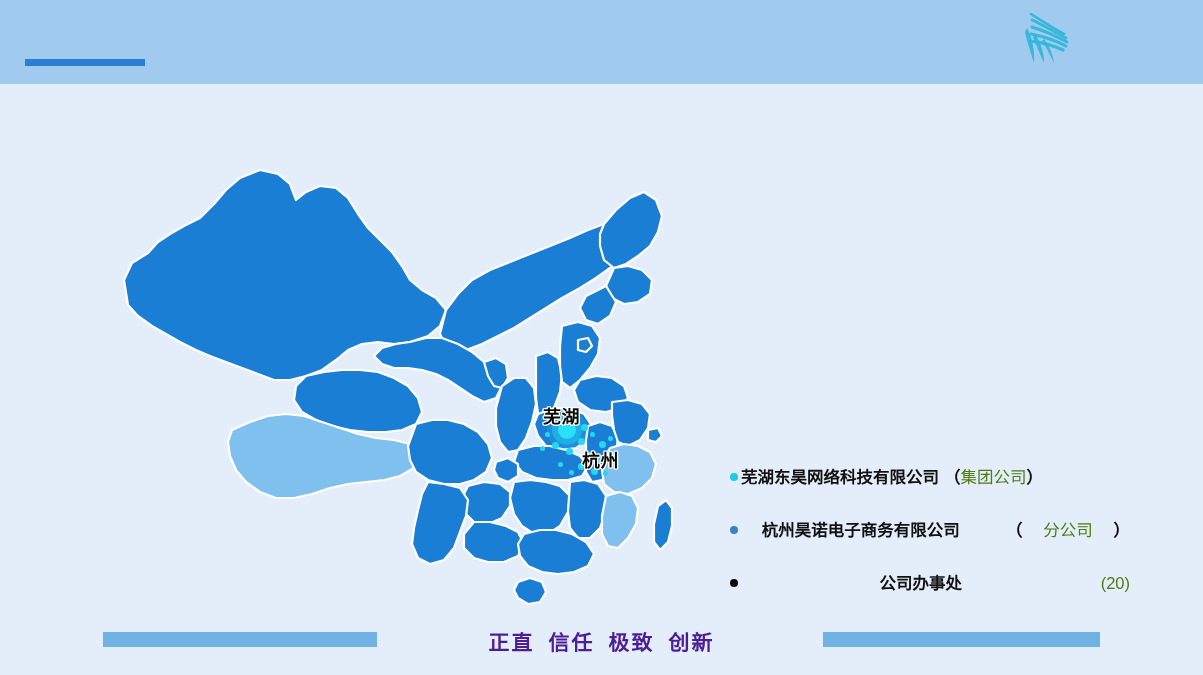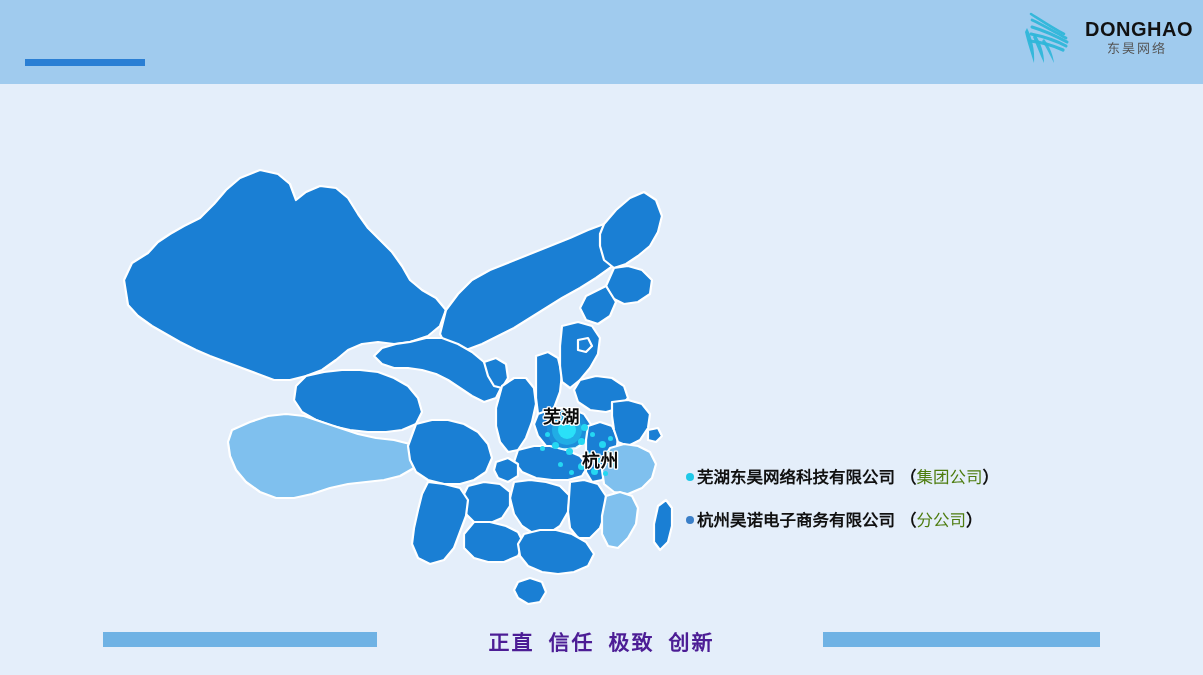--- a/index.html
+++ b/index.html
@@ -132,35 +132,35 @@
     box-shadow:
       0 0 0 6px rgba(42,224,248,0.38),
       0 0 0 11px rgba(42,224,248,0.16);
   }
   .marker-sm { width: 7px; height: 7px; }
   .marker-xs { width: 5px; height: 5px; }
 
   
   .legend {
     position: absolute;
-    left: 686px;
+    left: 730px;
     top: 462px;
     width: 400px;
   }
   .legend-item {
     display: flex;
     align-items: center;
     font-size: 16.5px;
     font-weight: bold;
     color: #111111;
     line-height: 18px;
     height: 30px;
     white-space: nowrap;
   }
-  .legend-item + .legend-item { margin-top: 13px; }
+  .legend-item + .legend-item { margin-top: 23px; justify-content: space-between; }
   .legend-dot {
     flex: 0 0 auto;
     width: 8px;
     height: 8px;
     border-radius: 50%;
     margin-right: 3px;
   }
   .legend-emph {
     color: #4d7c0f;
     font-weight: normal;
@@ -208,24 +208,20 @@
           <path d="M13,19 C23,22 35,27 48,34" stroke-width="3" opacity="0.95"></path>
           <path d="M12,26 C22,28 34,31 47,38" stroke-width="3.1" opacity="0.95"></path>
           <path d="M11,33 C20,34 31,36 44,42" stroke-width="3.2" opacity="0.95"></path>
         </g>
         <g fill="#2fb6d9">
           <path d="M8,20 C13,30 16,42 15,55 C12,45 8,33 6,24 Z" opacity="0.95"></path>
           <path d="M16,26 C22,35 25,45 25,55 C21,46 17,36 14,29 Z" opacity="0.95"></path>
           <path d="M25,31 C31,39 34,47 35,55 C31,47 27,39 23,33 Z" opacity="0.9"></path>
         </g>
       </svg>
-    </div>
-    <div class="logo-text">
-      <div class="logo-en">DONGHAO</div>
-      <div class="logo-cn">东昊网络</div>
     </div>
   </div>
 
   <div class="map-wrap">
     <svg viewBox="0 0 580 480" aria-hidden="true">
       <g stroke="#ffffff" stroke-width="2.2" stroke-linejoin="round">
 
         <path fill="#1a7fd4" d="M18,175 L14,150 L22,133 L38,123 L48,112 L60,104 L74,96 L90,88 L104,74 L116,60 L130,48 L150,40 L168,44 L180,54 L186,70 L196,62 L210,56 L226,58 L238,68 L248,84 L258,98 L270,110 L282,122 L292,136 L300,150 L312,160 L326,168 L336,180 L330,196 L318,206 L300,212 L284,214 L268,212 L252,214 L238,220 L226,230 L212,240 L196,246 L180,250 L164,250 L148,244 L132,238 L116,232 L100,226 L86,220 L70,212 L56,204 L42,196 L28,186 Z"></path>
 
         <path fill="#1a7fd4" d="M336,180 L348,164 L362,150 L380,140 L400,132 L420,124 L440,116 L460,108 L478,100 L494,94 L508,100 L516,112 L512,126 L500,138 L486,148 L470,158 L452,168 L436,178 L420,188 L404,198 L388,206 L372,214 L356,220 L344,224 L336,216 L330,204 Z"></path>
@@ -319,20 +315,25 @@
 
     <div class="legend-item">
       <span class="legend-dot" style="background:#3a7fc8;"></span>
       <span>杭州昊诺电子商务有限公司</span>
       <span class="legend-gap"></span>
       <span class="legend-paren">（</span>
       <span class="legend-emph">分公司</span>
       <span class="legend-paren">）</span>
     </div>
 
+    <div class="legend-item">
+      <span class="legend-dot" style="background:#0b0b0b;"></span>
+      <span>公司办事处</span>
+      <span class="legend-emph">(20)</span>
+    </div>
 
   </div>
 
   <div class="footer-bar footer-bar-left"></div>
   <div class="footer-bar footer-bar-right"></div>
   <div class="footer-slogan">
     <span>正直</span><span>信任</span><span>极致</span><span>创新</span>
   </div>
 
 </div>

